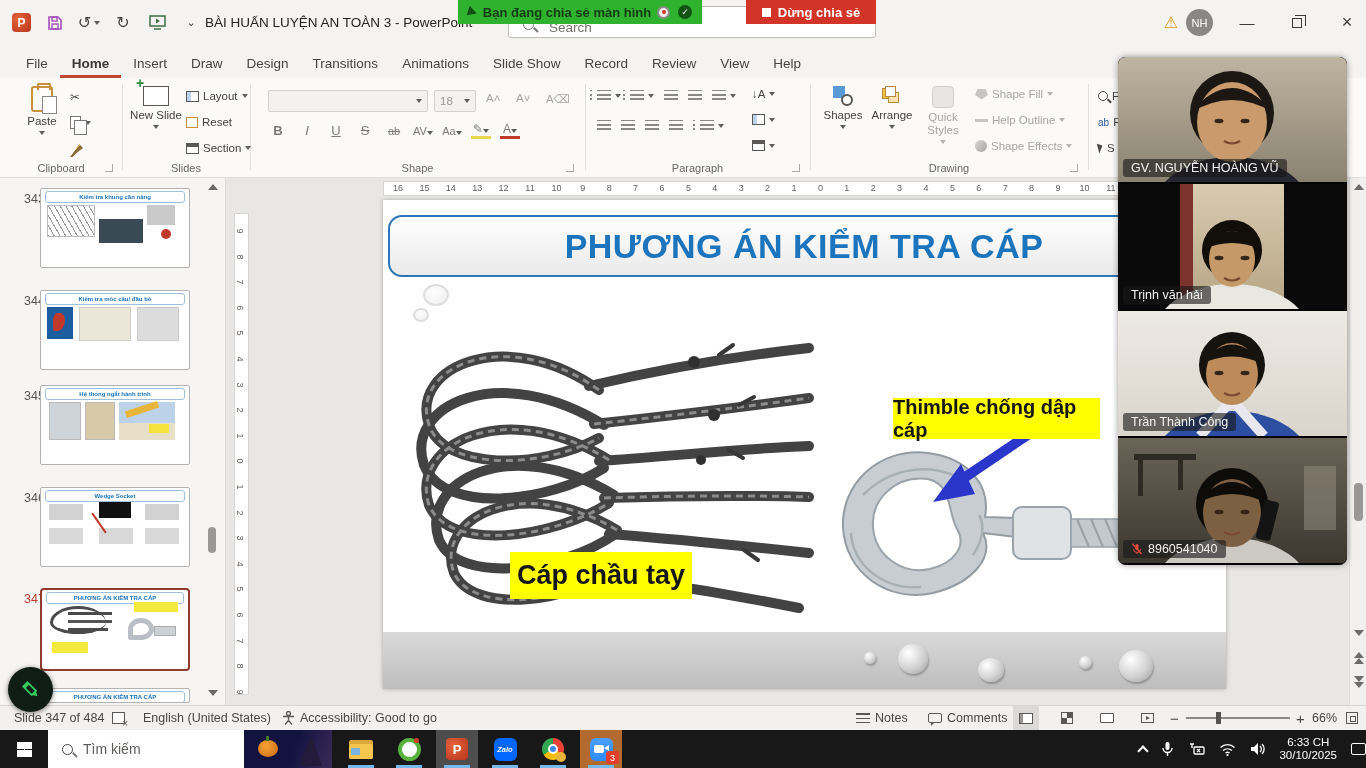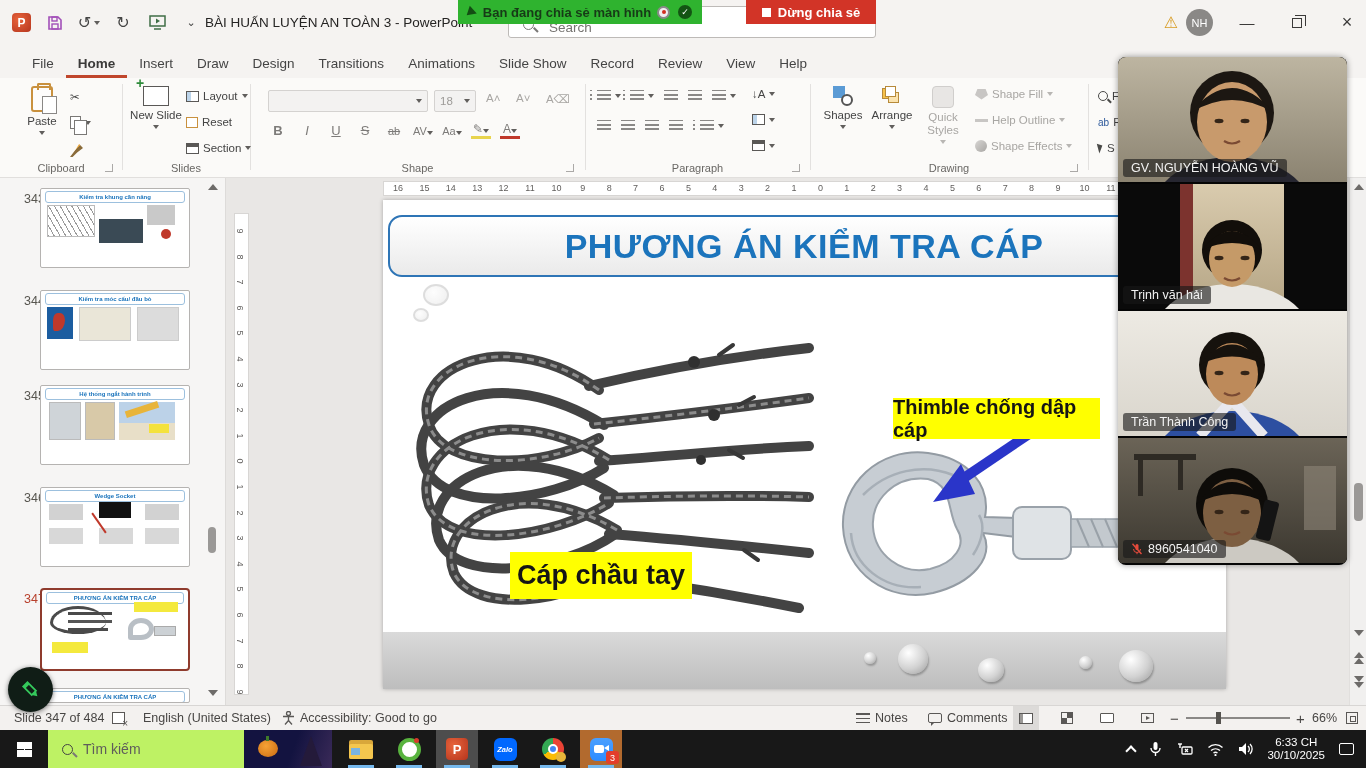--- a/index.html
+++ b/index.html
@@ -29,21 +29,21 @@
   
   .share-green{left:458px;top:0;width:244px;height:24px;background:#2fb32f;display:flex;align-items:center;z-index:50;}
   .share-arrow{margin-left:10px;width:0;height:0;border-left:9px solid #134d13;border-top:5px solid transparent;border-bottom:5px solid transparent;transform:rotate(18deg);}
   .share-msg{flex:1;text-align:center;font-size:13px;font-weight:bold;color:#173a17;}
   .share-dot{width:13px;height:13px;border-radius:50%;background:#efefef;border:2px solid #8a8a8a;position:relative;margin-right:8px;}
   .share-dot:after{content:"";position:absolute;left:2.5px;top:2.5px;width:4px;height:4px;border-radius:50%;background:#d03020;}
   .share-check{width:14px;height:14px;border-radius:50%;background:#135413;color:#fff;font-size:9px;display:flex;align-items:center;justify-content:center;margin-right:10px;}
   .share-red{left:746px;top:0;width:130px;height:24px;background:#d23427;display:flex;align-items:center;justify-content:center;gap:7px;z-index:50;color:#fff;font-size:13px;font-weight:bold;}
   .stop-sq{width:9px;height:9px;background:#fff;}
   
-  .tabsrow{left:0;top:45px;width:1366px;height:33px;background:#f5f3f1;display:flex;align-items:flex-end;padding-left:20px;}
+  .tabsrow{left:0;top:45px;width:1366px;height:33px;background:#f5f3f1;display:flex;align-items:flex-end;padding-left:14px;}
   .rtab{padding:6px 12px 7px;font-size:13.5px;color:#444;cursor:default;}
   .rtab.active{color:#3b3a39;border-bottom:3px solid #c0462c;padding-bottom:4px;font-weight:bold;}
   
   .ribbon{left:0;top:78px;width:1366px;height:100px;background:#fbfaf8;border-bottom:1px solid #e1dfdd;}
   .gsep{position:absolute;top:6px;width:1px;height:86px;background:#e3e1df;}
   .glabel{position:absolute;bottom:3px;font-size:11px;color:#696764;text-align:center;}
   .launcher{position:absolute;bottom:5px;width:8px;height:8px;border-left:1px solid #8a8886;border-bottom:1px solid #8a8886;transform:rotate(-90deg);opacity:.7;}
   .bigbtn{position:absolute;top:8px;display:flex;flex-direction:column;align-items:center;gap:3px;font-size:11.5px;color:#444;text-align:center;line-height:13px;}
   .smbtn{position:absolute;display:flex;align-items:center;gap:4px;font-size:11.5px;color:#444;}
   .dd{width:0;height:0;border-left:3.5px solid transparent;border-right:3.5px solid transparent;border-top:4px solid #605e5c;display:inline-block;}
@@ -129,31 +129,31 @@
   .view-show{width:13px;height:10px;border:1.3px solid #5a5856;position:relative;}
   .view-show:after{content:"";position:absolute;left:4px;top:1.5px;border-left:4px solid #5a5856;border-top:2.5px solid transparent;border-bottom:2.5px solid transparent;}
   .ztrack{width:104px;height:2px;background:#8a8886;position:relative;}
   .zthumb{position:absolute;left:30px;top:-5px;width:5px;height:12px;background:#55534f;}
   .fit-ic{width:12px;height:12px;border:1.3px solid #5a5856;position:relative;}
   .fit-ic:after{content:"";position:absolute;left:3px;top:3px;width:4px;height:4px;border:1.3px solid #5a5856;}
   
   .taskbar{left:0;top:730px;width:1366px;height:38px;background:#181818;z-index:70;}
   .startbtn{left:0;top:0;width:48px;height:38px;display:flex;align-items:center;justify-content:center;}
   .winlogo{width:15px;height:15px;background:conic-gradient(#fff 0 25%,#0000 0 50%,#fff 0 75%,#0000 0),linear-gradient(#0000 47%,#181818 47% 53%,#0000 53%),linear-gradient(90deg,#0000 47%,#181818 47% 53%,#0000 53%),#fff;}
-  .tbsearch{left:48px;top:0;width:284px;height:38px;background:#bef264;display:flex;align-items:center;}
+  .tbsearch{left:48px;top:0;width:284px;height:38px;background:#ffffff;display:flex;align-items:center;}
   .tbsearch .stext{font-size:14px;color:#5f5d5b;margin-left:10px;}
   .tbsearch .mag{margin-left:14px;border-color:#444;}
   .doodle{position:absolute;right:0;top:0;width:88px;height:38px;background:linear-gradient(110deg,#131340 55%,#3a2a58);overflow:hidden;}
   .pump{position:absolute;left:14px;top:10px;width:20px;height:17px;border-radius:50%;background:radial-gradient(circle at 40% 35%,#f6a235,#c96a12);}
   .pump:before{content:"";position:absolute;left:8px;top:-4px;width:3px;height:5px;background:#3f7a2a;}
   .castle{position:absolute;right:10px;top:6px;width:0;height:0;border-left:11px solid transparent;border-right:11px solid transparent;border-bottom:30px solid #241a3a;}
   .appcell{position:absolute;top:0;width:42px;height:38px;display:flex;align-items:center;justify-content:center;}
   .appcell .ul{position:absolute;bottom:0;left:8px;right:8px;height:3px;background:#76b9ed;}
   .badge{position:absolute;right:3px;bottom:4px;min-width:13px;height:13px;border-radius:3px;background:#e33e2b;color:#fff;font-size:9px;display:flex;align-items:center;justify-content:center;padding:0 2px;}
-  .tray{position:absolute;right:0;top:0;height:38px;display:flex;align-items:center;gap:14px;padding-right:12px;color:#fff;}
+  .tray{position:absolute;right:0;top:0;height:38px;display:flex;align-items:center;gap:14px;color:#fff;}
   .clock{text-align:center;font-size:11.5px;line-height:13.5px;}
   .chev{width:8px;height:8px;border-left:2px solid #fff;border-top:2px solid #fff;transform:rotate(45deg);margin-top:4px;}
   .ac-ic{width:15px;height:12px;border:1.4px solid #fff;border-radius:2px;}
   
   .fab{left:8px;top:667px;width:45px;height:45px;border-radius:50%;background:#101d16;box-shadow:0 1px 5px rgba(0,0,0,.55);display:flex;align-items:center;justify-content:center;z-index:65;}
 </style>
 </head>
 <body>
 
 <div id="screen">

